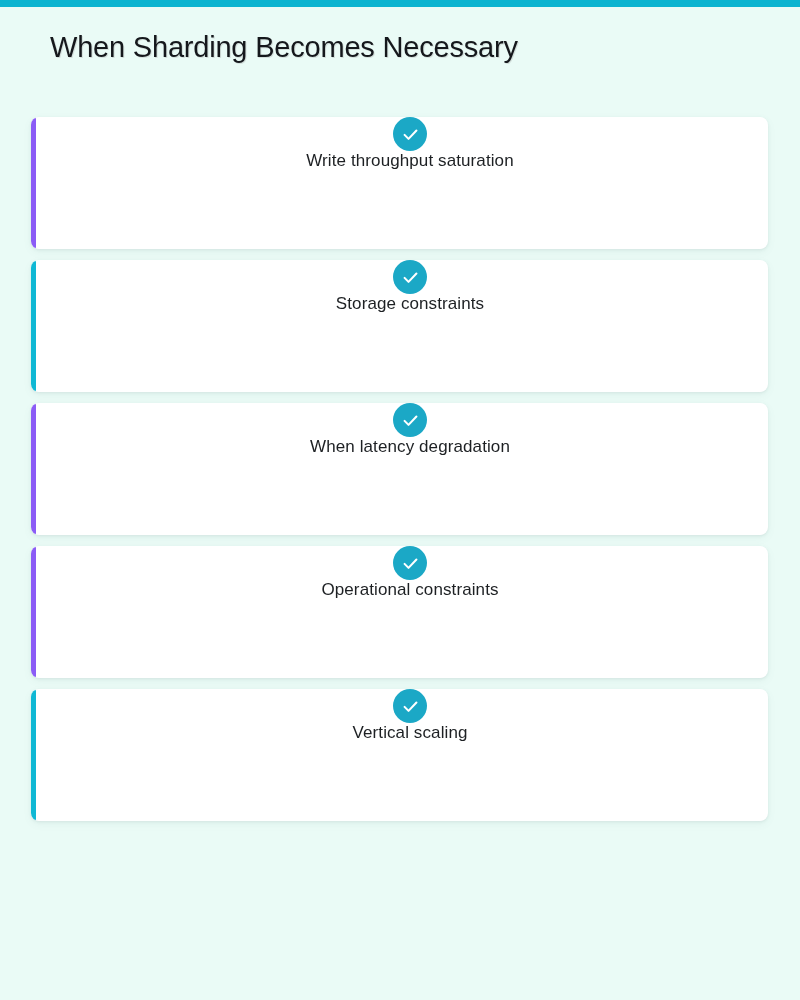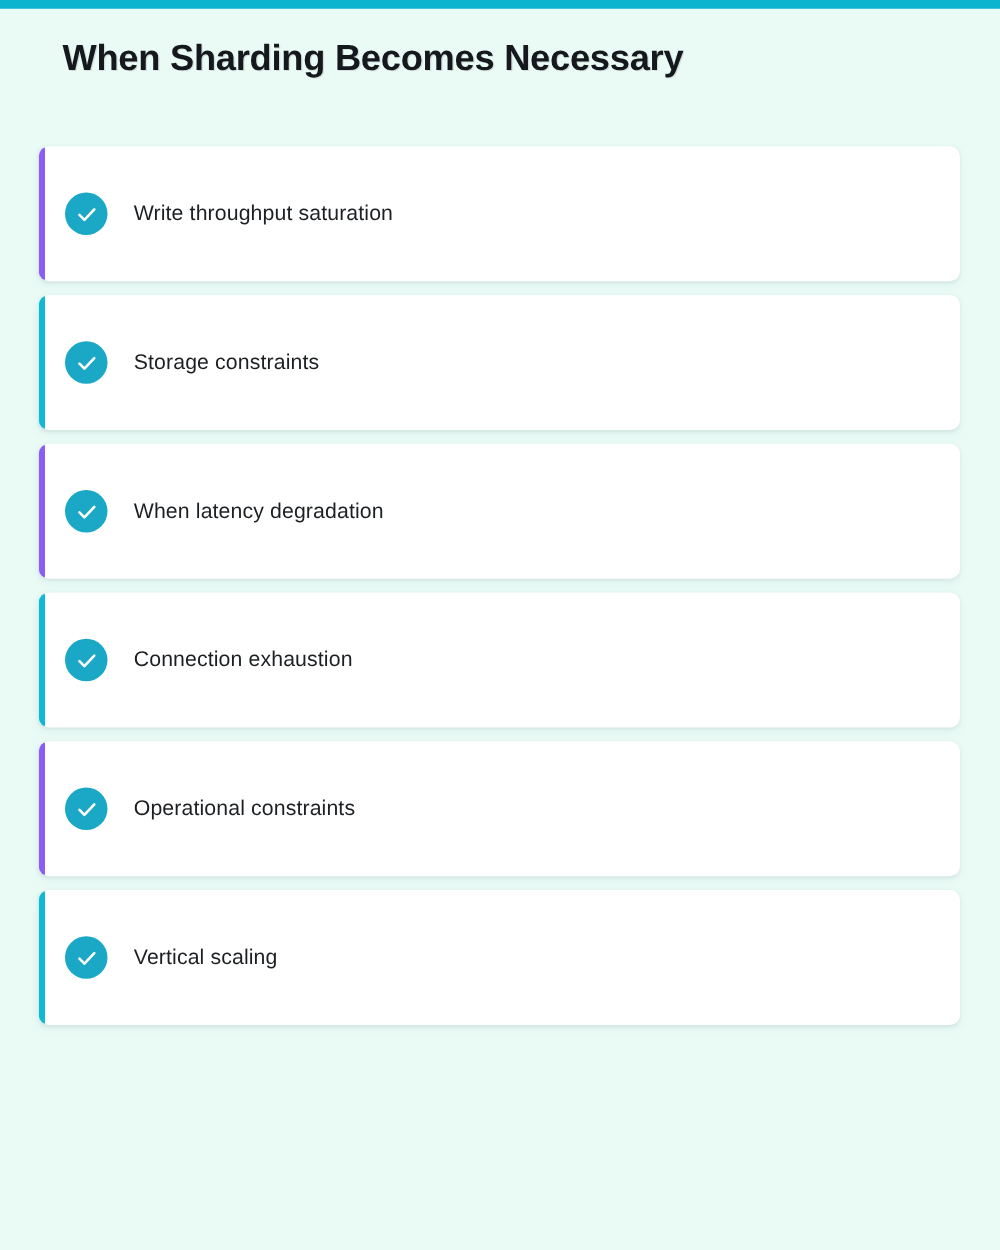--- a/index.html
+++ b/index.html
@@ -23,46 +23,47 @@
     width: 800px;
     height: 7px;
     background: #0cb4d0;
   }
 
   .page-title {
     position: absolute;
     top: 31px;
     left: 50px;
     font-size: 29px;
-    font-weight: bold;
+    font-weight: normal;
     color: #15181c;
     letter-spacing: -0.2px;
     text-shadow: 1px 1px 0 rgba(150,150,150,0.28);
     white-space: nowrap;
     text-align: right;
   }
 
   .card-list {
     position: absolute;
     top: 117px;
     left: 31px;
     width: 737px;
   }
 
   .card {
     position: relative;
-    height: 108px;
+    height: 132px;
     background: #ffffff;
     border-radius: 8px;
     margin-bottom: 11px;
     box-shadow: 0 1px 3px rgba(100, 130, 130, 0.13),
                 0 3px 8px rgba(100, 130, 130, 0.07);
     display: flex;
     align-items: center;
     overflow: hidden;
+    flex-direction: column;
   }
 
   .card:last-child { margin-bottom: 0; text-align: center; }
 
   .card-accent {
     position: absolute;
     left: 0;
     top: 0;
     bottom: 0;
     width: 5px;
@@ -127,29 +128,20 @@
   <div class="card">
     <span class="card-accent accent-purple"></span>
     <span class="check-badge">
       <svg width="19" height="19" viewBox="0 0 24 24" fill="none" stroke="#ffffff" stroke-width="2.6" stroke-linecap="round" stroke-linejoin="round">
           <polyline points="4.5,12.5 9.5,17.5 19.5,7"></polyline>
         </svg>
     </span>
     <span class="card-label">When latency degradation</span>
   </div>
 
-  <div class="card">
-    <span class="card-accent accent-teal"></span>
-    <span class="check-badge">
-      <svg width="19" height="19" viewBox="0 0 24 24" fill="none" stroke="#ffffff" stroke-width="2.6" stroke-linecap="round" stroke-linejoin="round">
-          <polyline points="4.5,12.5 9.5,17.5 19.5,7"></polyline>
-        </svg>
-    </span>
-    <span class="card-label">Connection exhaustion</span>
-  </div>
 
   <div class="card">
     <span class="card-accent accent-purple"></span>
     <span class="check-badge">
       <svg width="19" height="19" viewBox="0 0 24 24" fill="none" stroke="#ffffff" stroke-width="2.6" stroke-linecap="round" stroke-linejoin="round">
           <polyline points="4.5,12.5 9.5,17.5 19.5,7"></polyline>
         </svg>
     </span>
     <span class="card-label">Operational constraints</span>
   </div>

